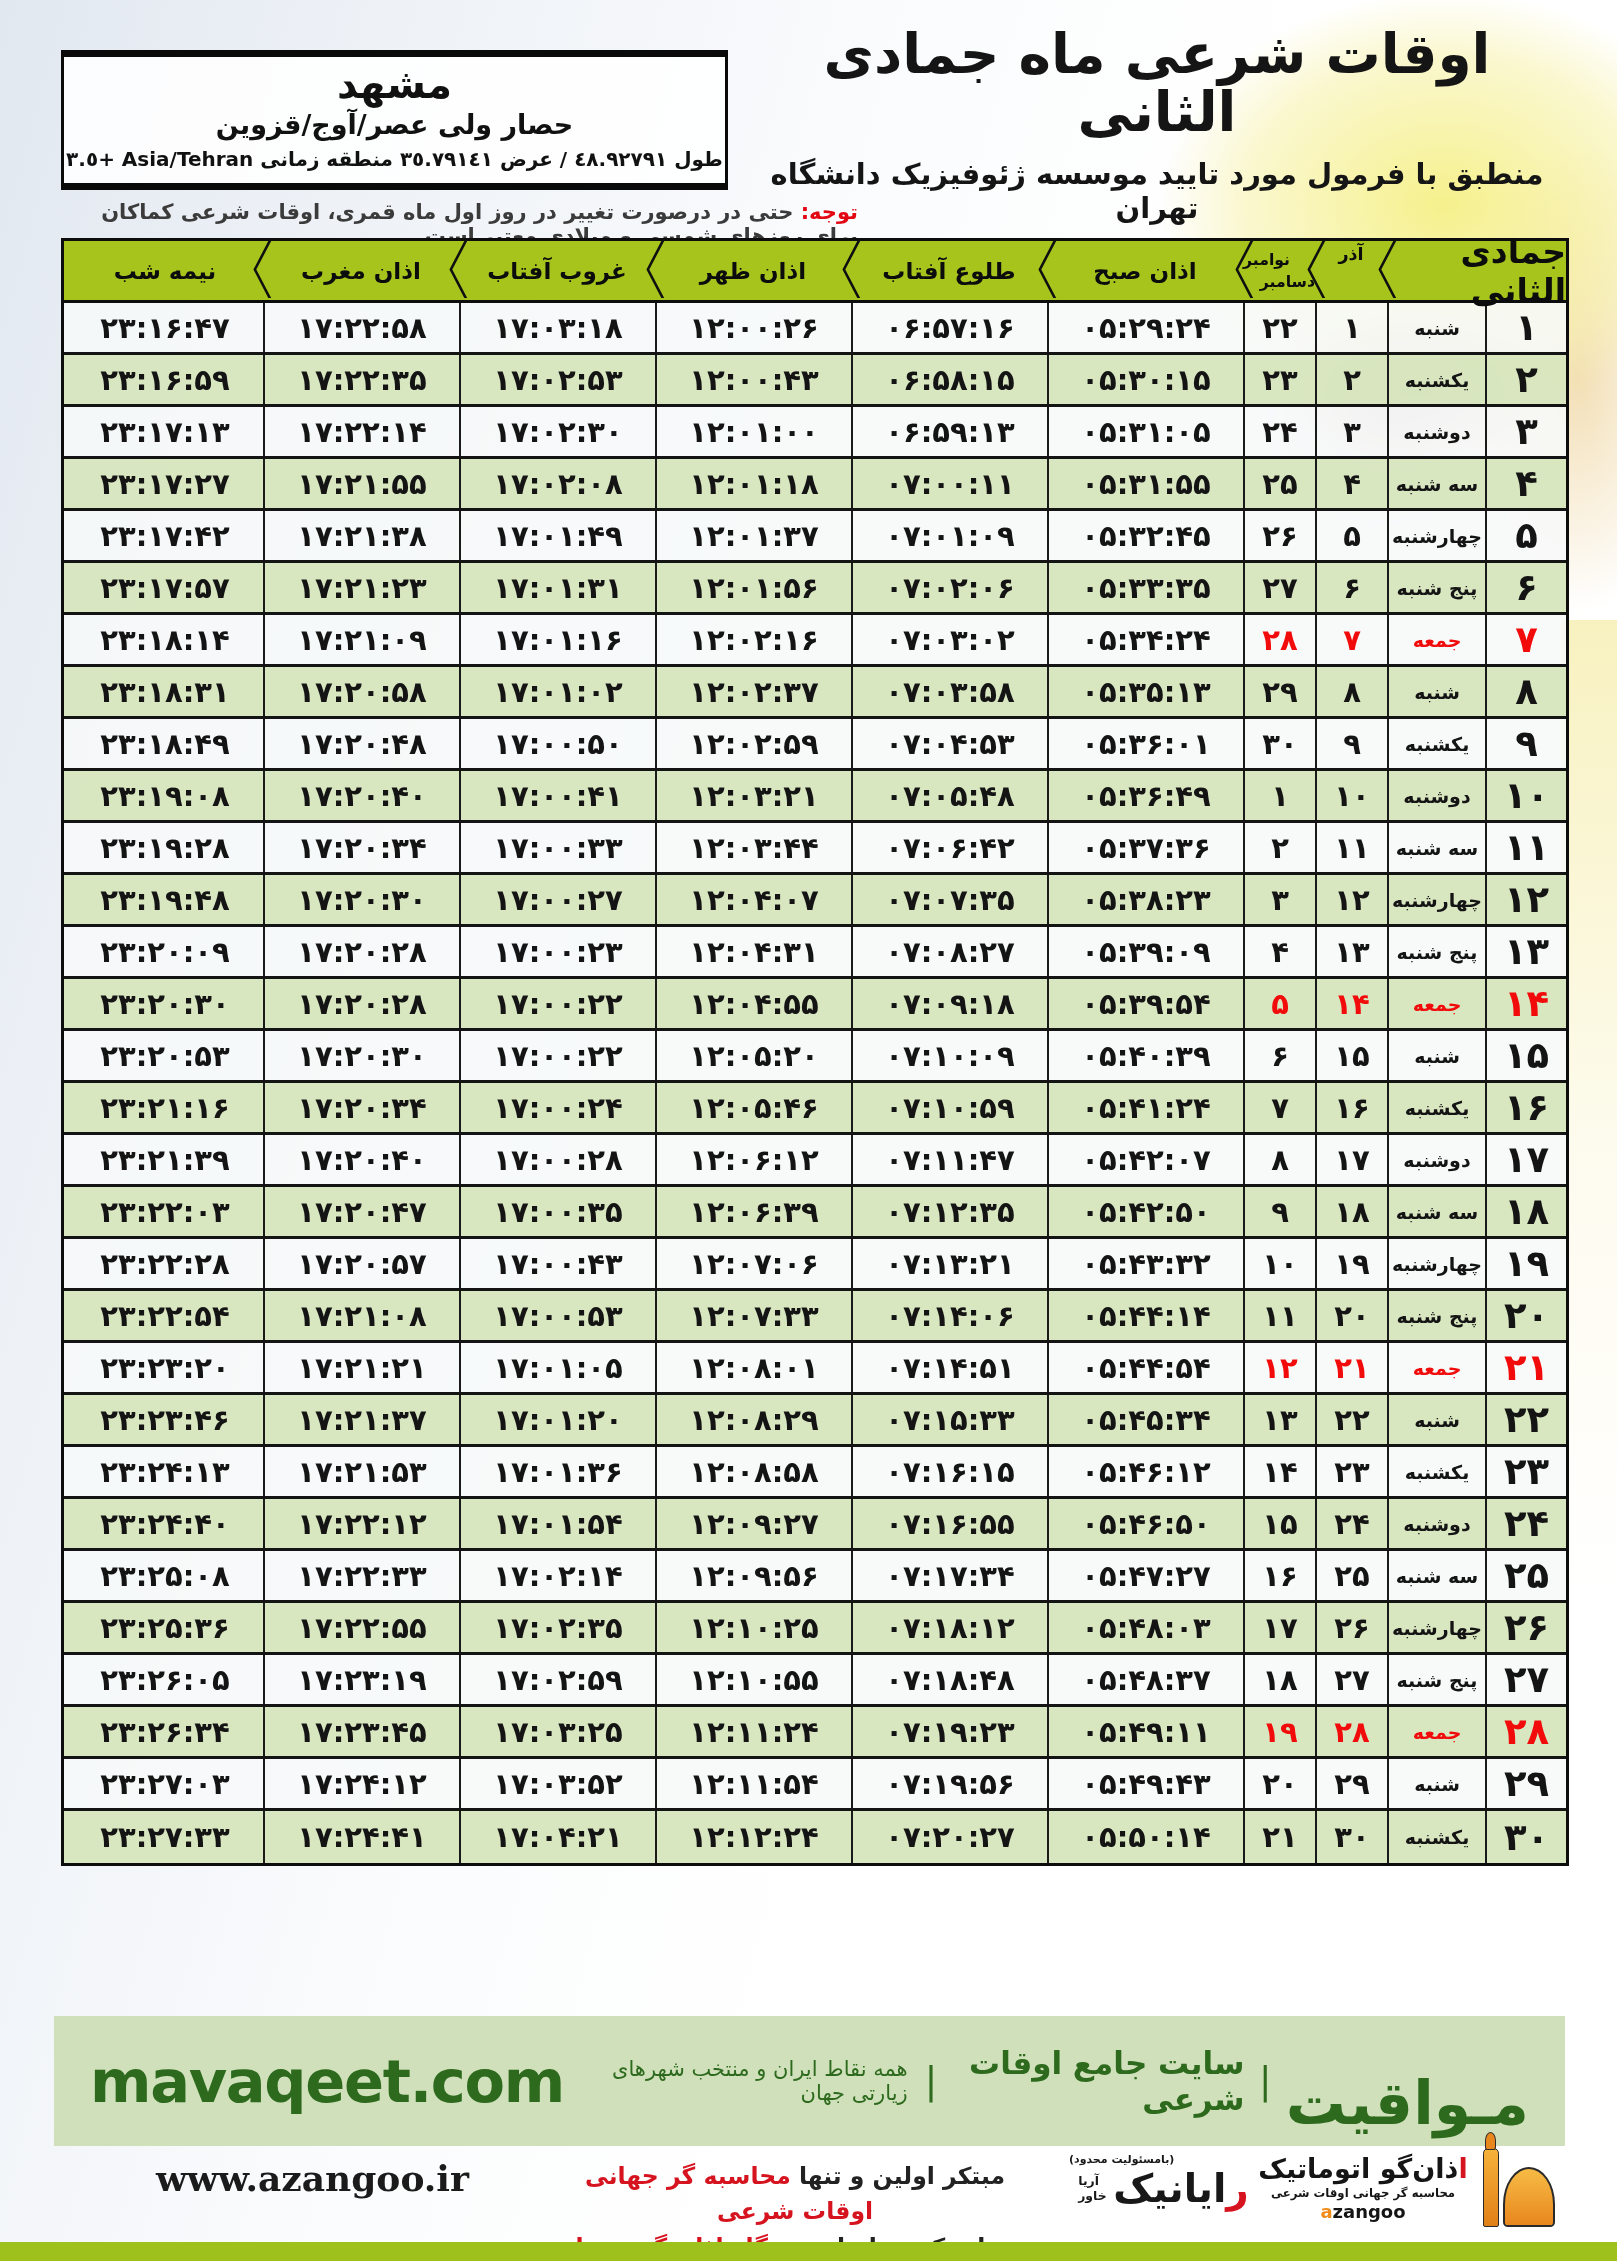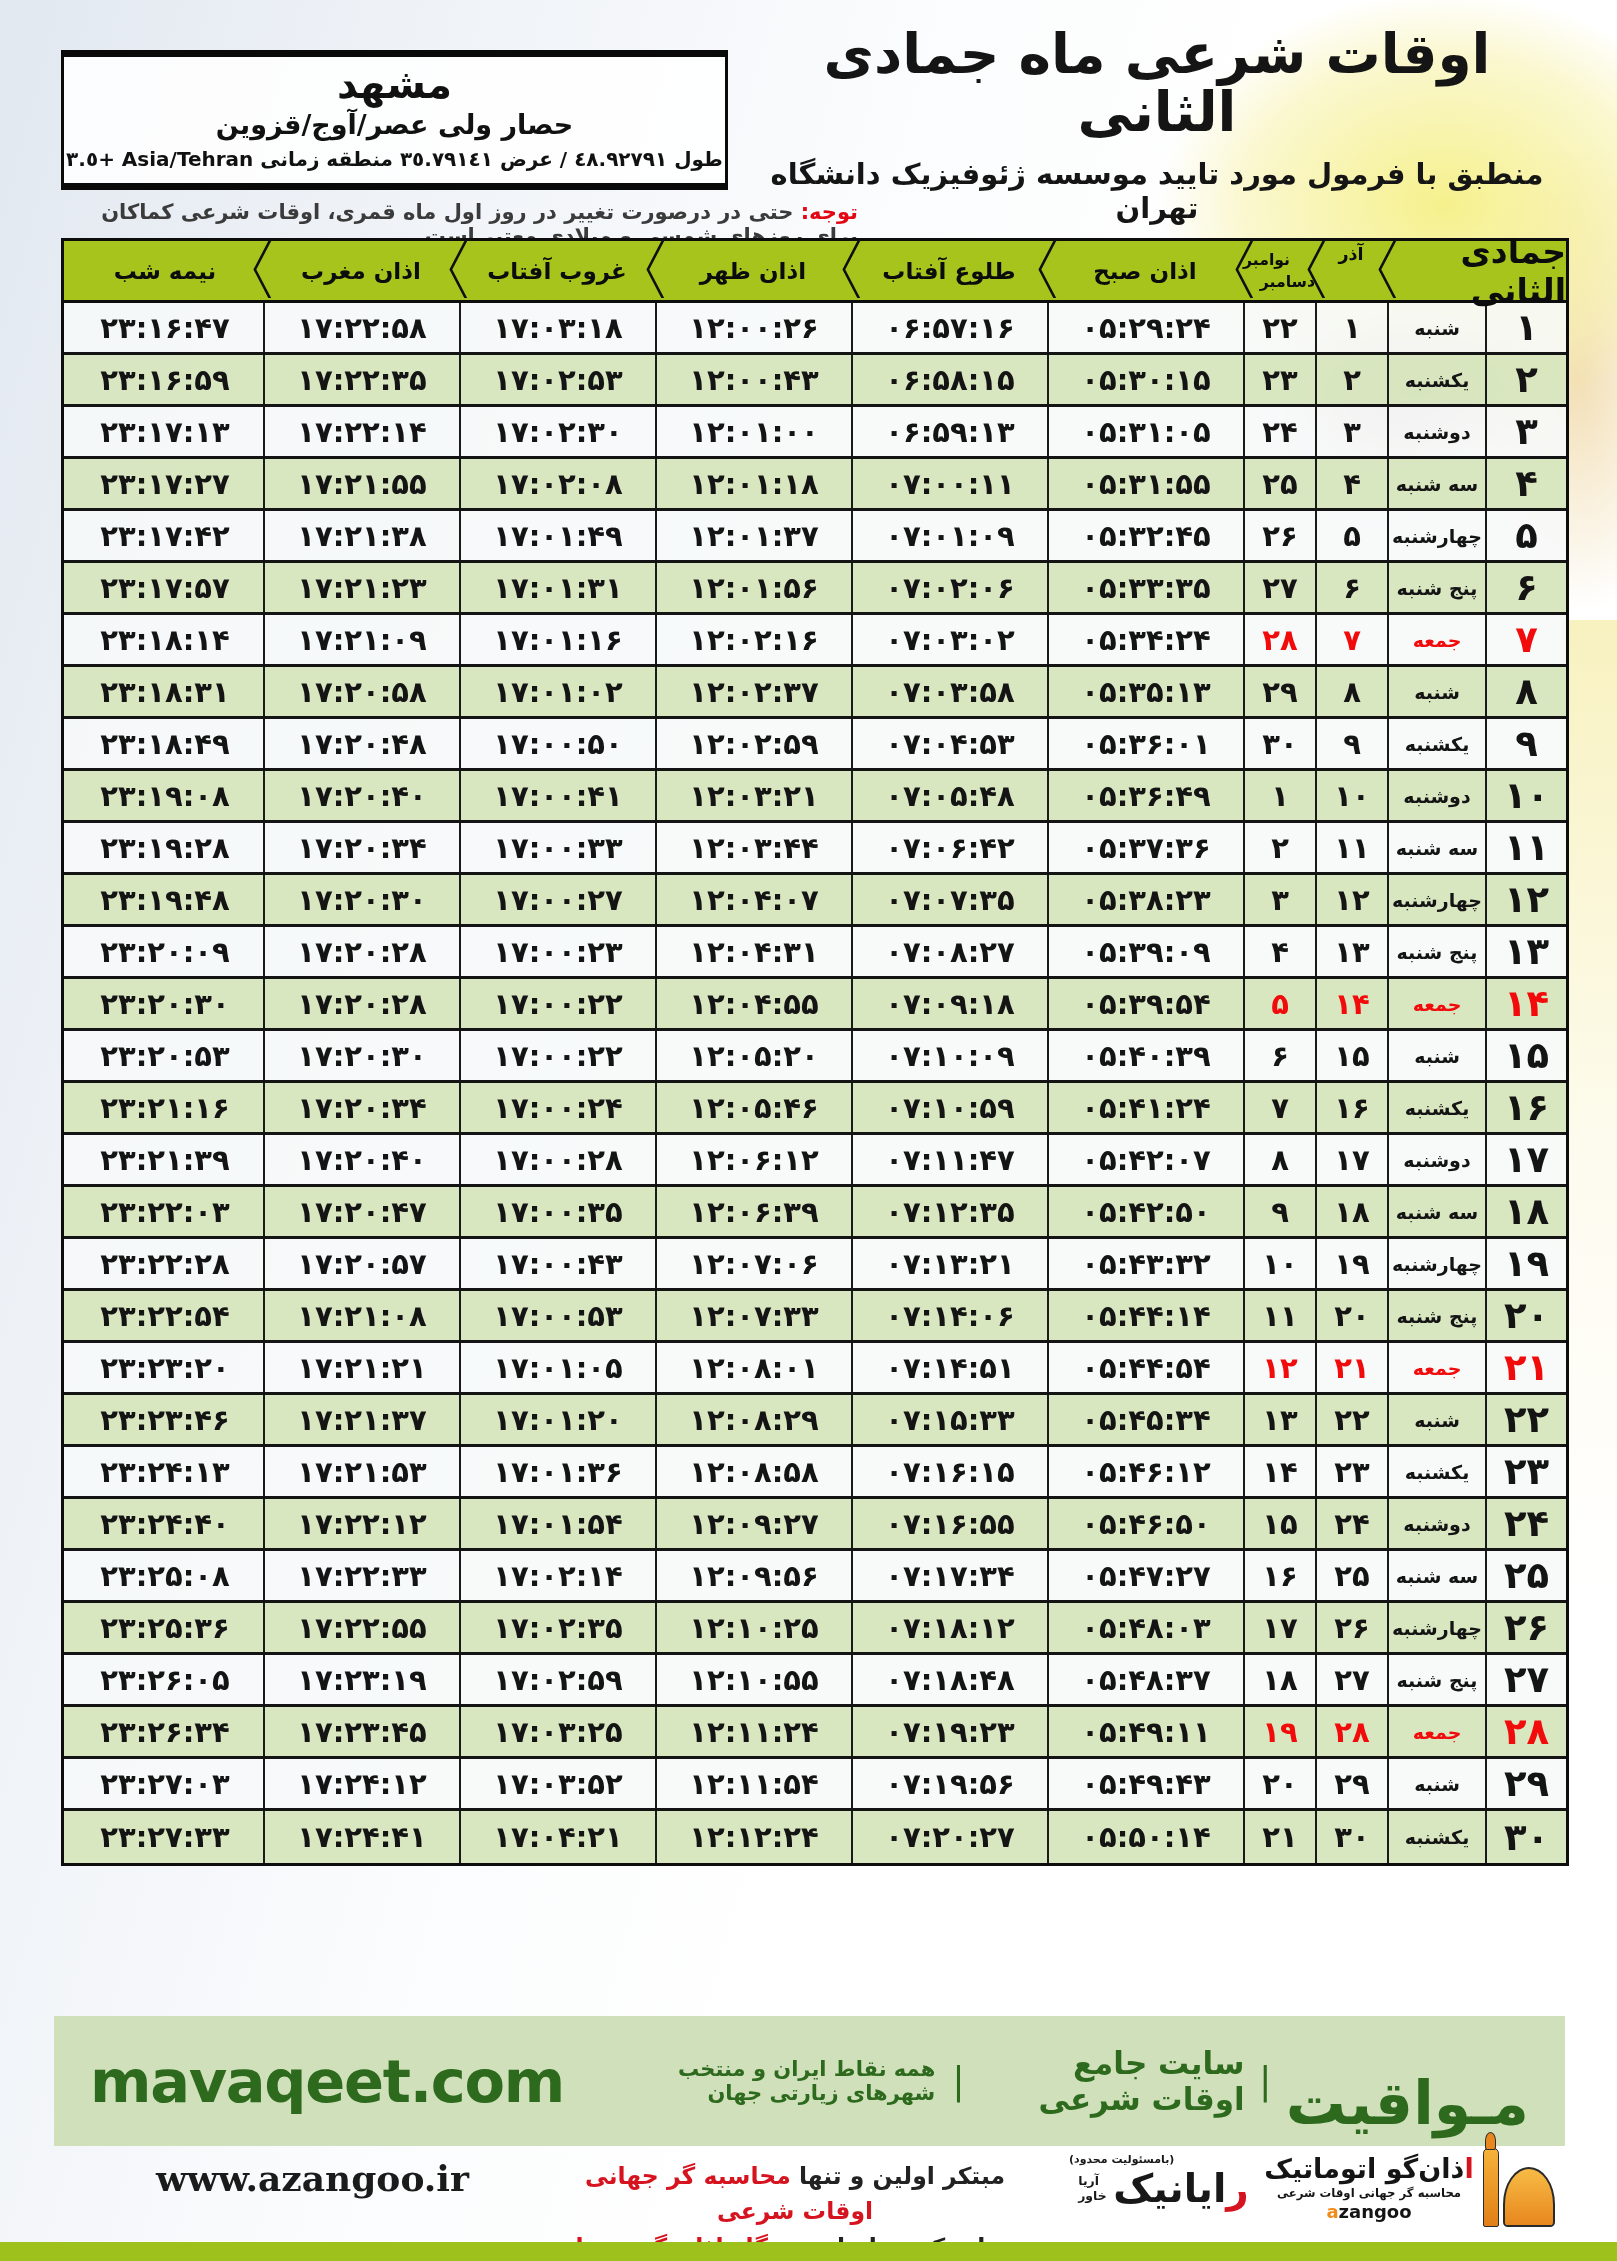--- a/index.html
+++ b/index.html
@@ -61,38 +61,38 @@
   .c-azar,.c-greg{width:72px;font-size:29px;font-weight:800;direction:ltr;}
   .c-fajr,.c-sunrise,.c-dhuhr,.c-sunset,.c-maghrib,.c-midnight{width:196px;font-size:29px;font-weight:800;direction:ltr;}
   .friday .c-day,.friday .c-weekday,.friday .c-azar,.friday .c-greg{color:#f10b0b;}
 
   
   .mv-bar{position:absolute;left:55px;top:2016px;width:1511px;height:130px;box-sizing:border-box;
      background:#cfe0ba;display:flex;direction:rtl;align-items:center;padding:0 36px;color:#2d6a1d;}
   .mv-brand{font-size:60px;font-weight:900;margin-top:44px;}
   .mv-sep{font-size:37px;font-weight:400;margin:0 14.4px;color:#2d6a1d;}
   .mv-tag1{font-size:31px;font-weight:800;}
-  .mv-tag2{font-size:21px;font-weight:700;margin-right:2.6px;margin-left:35px;}
+  .mv-tag2{font-size:21px;font-weight:400;margin-right:2.6px;margin-left:35px;}
   .mv-site{margin-right:auto;font-size:59px;font-weight:800;direction:ltr;letter-spacing:-1.3px;}
 
   
   .bt-phones{position:absolute;left:98px;top:2156px;width:431px;text-align:center;color:#1b1b1b;}
   .bt-phone{font-size:29px;font-weight:800;direction:ltr;}
   .bt-web{font-size:36px;font-weight:700;font-family:"DejaVu Serif",serif;direction:ltr;margin-top:1.3px;}
   .bt-promo{position:absolute;left:548px;top:2159px;width:496px;text-align:center;font-size:23.5px;
      font-weight:800;line-height:1.5;color:#222;}
   .red-part{color:#d61420;}
   .rayanik{position:absolute;left:1070px;top:2153px;width:189px;text-align:left;color:#181818;}
   .rayanik-note{font-size:11px;font-weight:700;}
   .rayanik-row{display:flex;direction:rtl;align-items:center;justify-content:center;gap:6.5px;}
   .rayanik-name{font-size:39px;font-weight:900;}
   .rayanik-name .r-red{color:#d61420;}
   .rayanik-side{display:flex;flex-direction:column;font-size:12.4px;font-weight:700;line-height:1.2;}
   .azangoo{position:absolute;left:1282px;top:2148px;width:274px;display:flex;direction:rtl;
-     align-items:center;gap:9px;color:#151515;}
+     align-items:center;gap:15px;color:#151515;}
   .az-icon{display:flex;align-items:flex-end;gap:3.9px;}
   .az-minaret{width:14.4px;height:77px;background:linear-gradient(#f6b23a,#e07f17);border:1.3px solid #2a2a2a;
      border-radius:5.2px 5.2px 2px 2px;position:relative;}
   .az-minaret::before{content:"";position:absolute;top:-17px;left:1.3px;width:9px;height:15.7px;
      background:#e8871e;border:1.3px solid #2a2a2a;border-radius:50% 50% 20% 20%;}
   .az-dome{width:48px;height:56px;background:linear-gradient(#f7bb45,#e8871e);border:2px solid #2a2a2a;
      border-radius:50% 50% 8% 8% / 62% 62% 8% 8%;}
   .az-text{text-align:center;}
   .az-fa{font-size:27px;font-weight:900;white-space:nowrap;}
   .az-fa .a-red{color:#d61420;}

